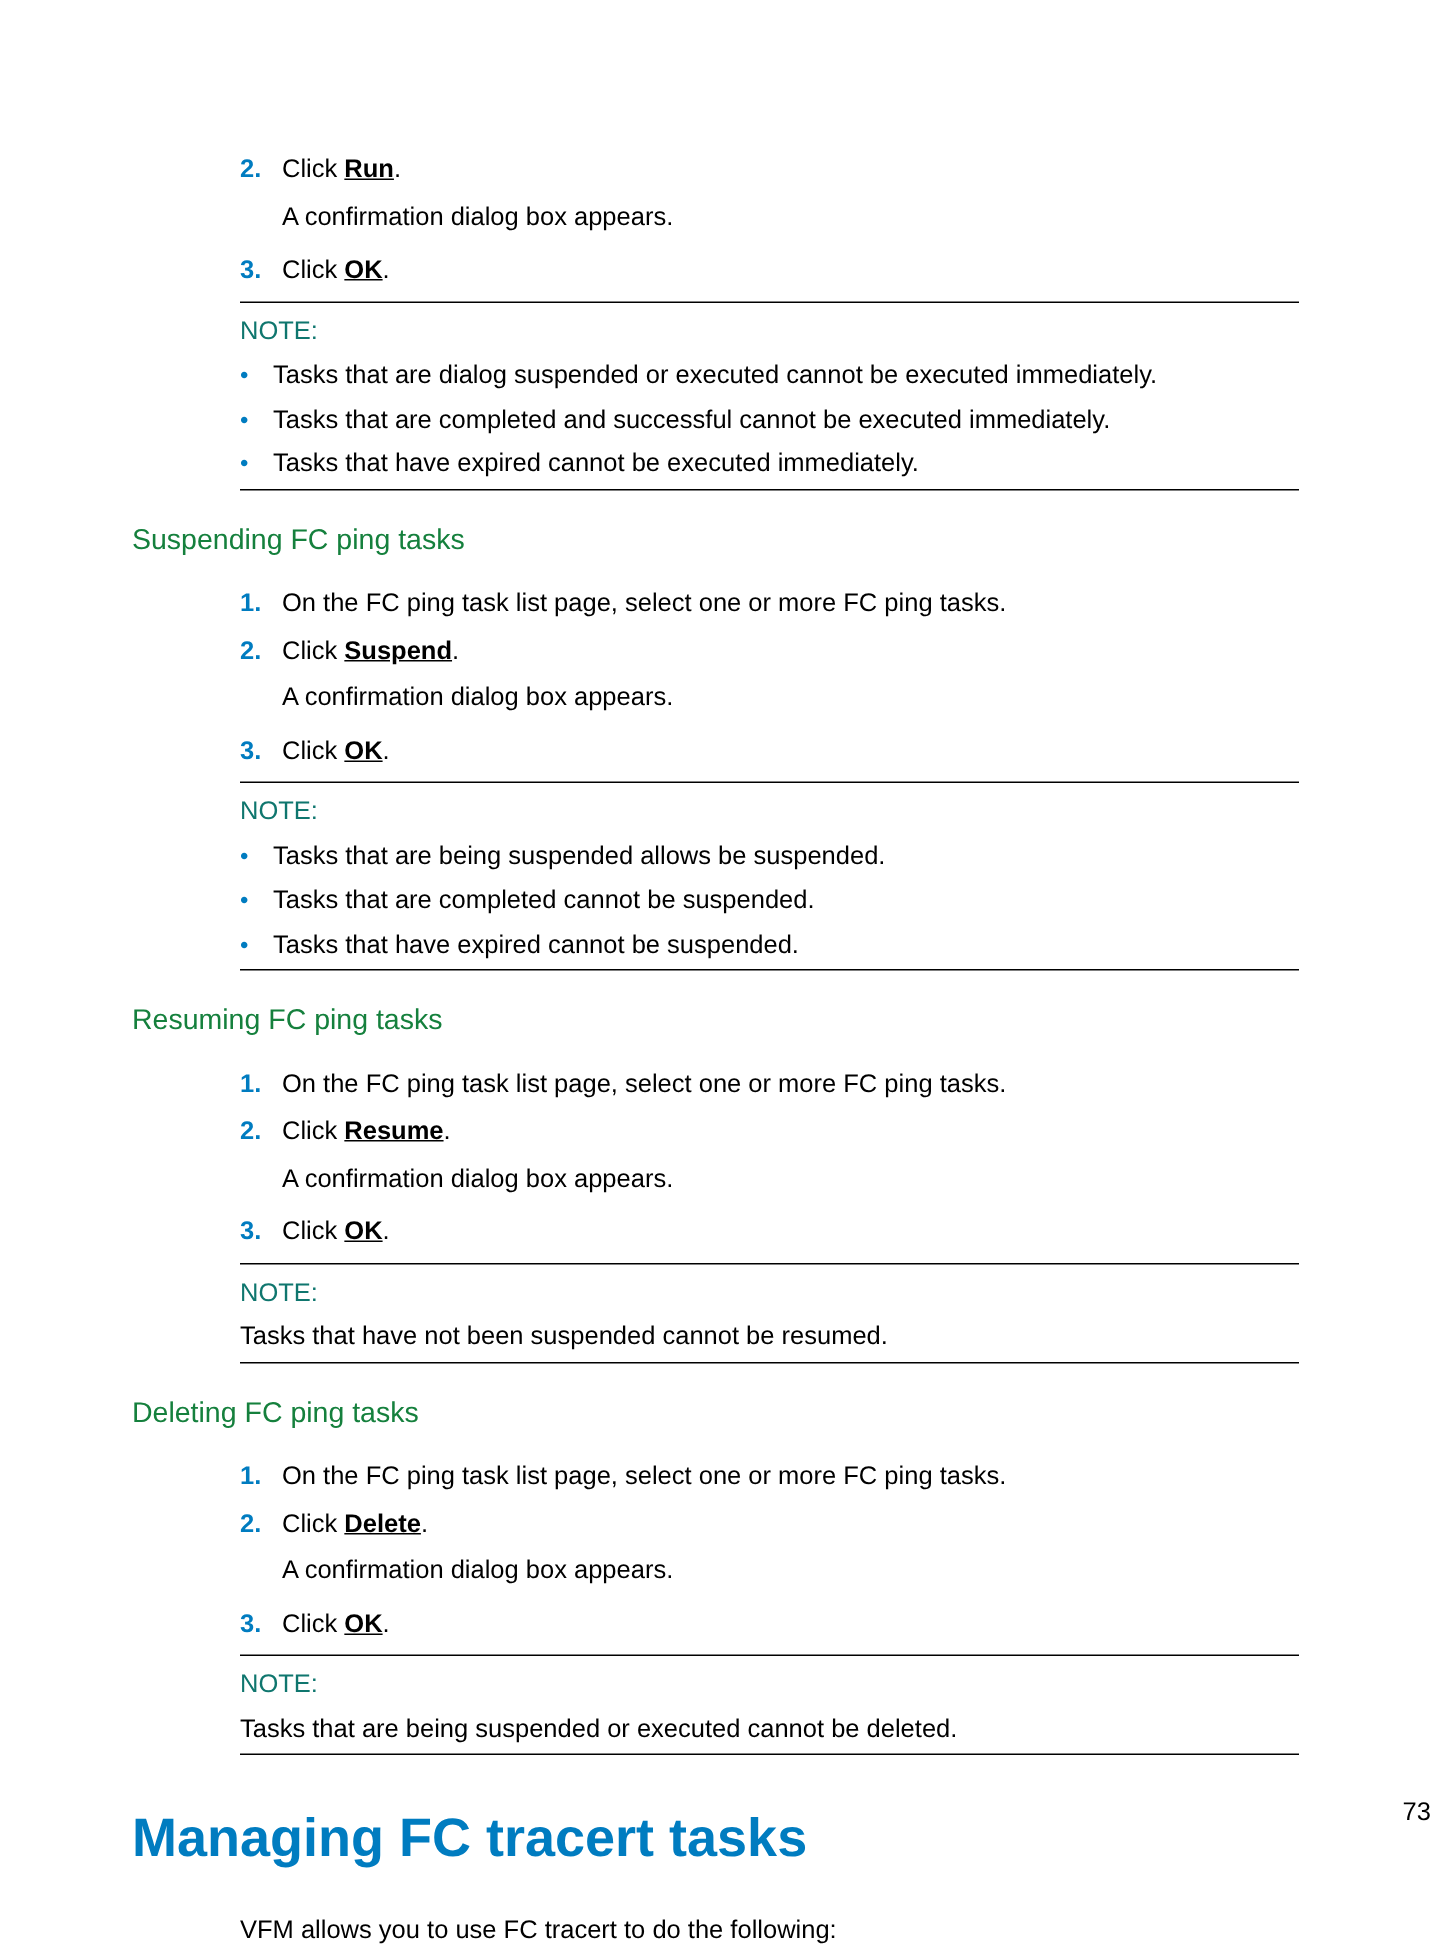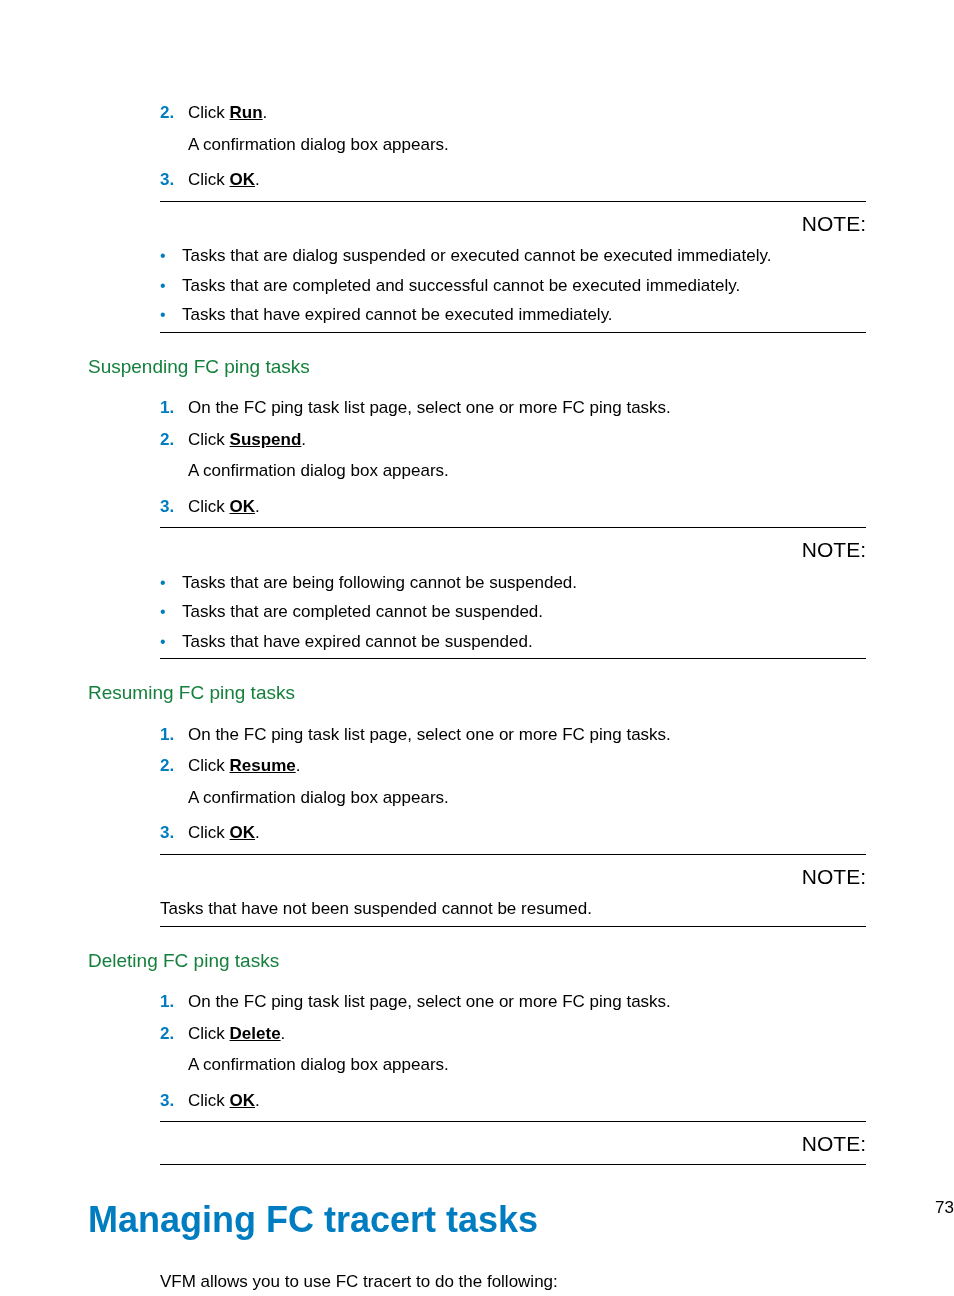--- a/index.html
+++ b/index.html
@@ -44,24 +44,23 @@
   }
   .note-rule-top {
     border-top: 1px solid #000;
     margin: 4px 0 6px 0;
   }
   .note-rule-bot {
     border-top: 1px solid #000;
     margin: 4px 0 0 0;
   }
   .note-label {
-    color: #000000;
-    font-size: 21px;
+    color: #0f766e;
+    font-size: 17px;
     margin: 2px 0 4px 0;
-    text-align: right;
   }
   ul.note-list {
     list-style: none;
     padding: 0;
     margin: 0;
   }
   ul.note-list > li {
     display: flex;
     align-items: baseline;
     margin: 4px 0;
@@ -165,21 +164,21 @@
         </span>
       </li>
     </ol>
 
     <div class="note-block">
       <div class="note-rule-top"></div>
       <div class="note-label">NOTE:</div>
       <ul class="note-list">
         <li>
             <span class="bullet">•</span>
-            <span>Tasks that are being following cannot be suspended.</span>
+            <span>Tasks that are being suspended allows be suspended.</span>
           </li>
         <li>
             <span class="bullet">•</span>
             <span>Tasks that are completed cannot be suspended.</span>
           </li>
         <li>
             <span class="bullet">•</span>
             <span>Tasks that have expired cannot be suspended.</span>
           </li>
       </ul>
@@ -239,20 +238,21 @@
         <span class="stepnum">3.</span>
         <span class="steptext">
           <span>Click </span><strong>OK</strong><span>.</span>
         </span>
       </li>
     </ol>
 
     <div class="note-block">
       <div class="note-rule-top"></div>
       <div class="note-label">NOTE:</div>
+      <div class="note-single">Tasks that are being suspended or executed cannot be deleted.</div>
       <div class="note-rule-bot"></div>
     </div>
   </div>
 
   <h2 class="big h2-indent">Managing FC tracert tasks</h2>
   <div class="content-indent">
     <p class="body-text">VFM allows you to use FC tracert to do the following:</p>
 
   </div>
 

